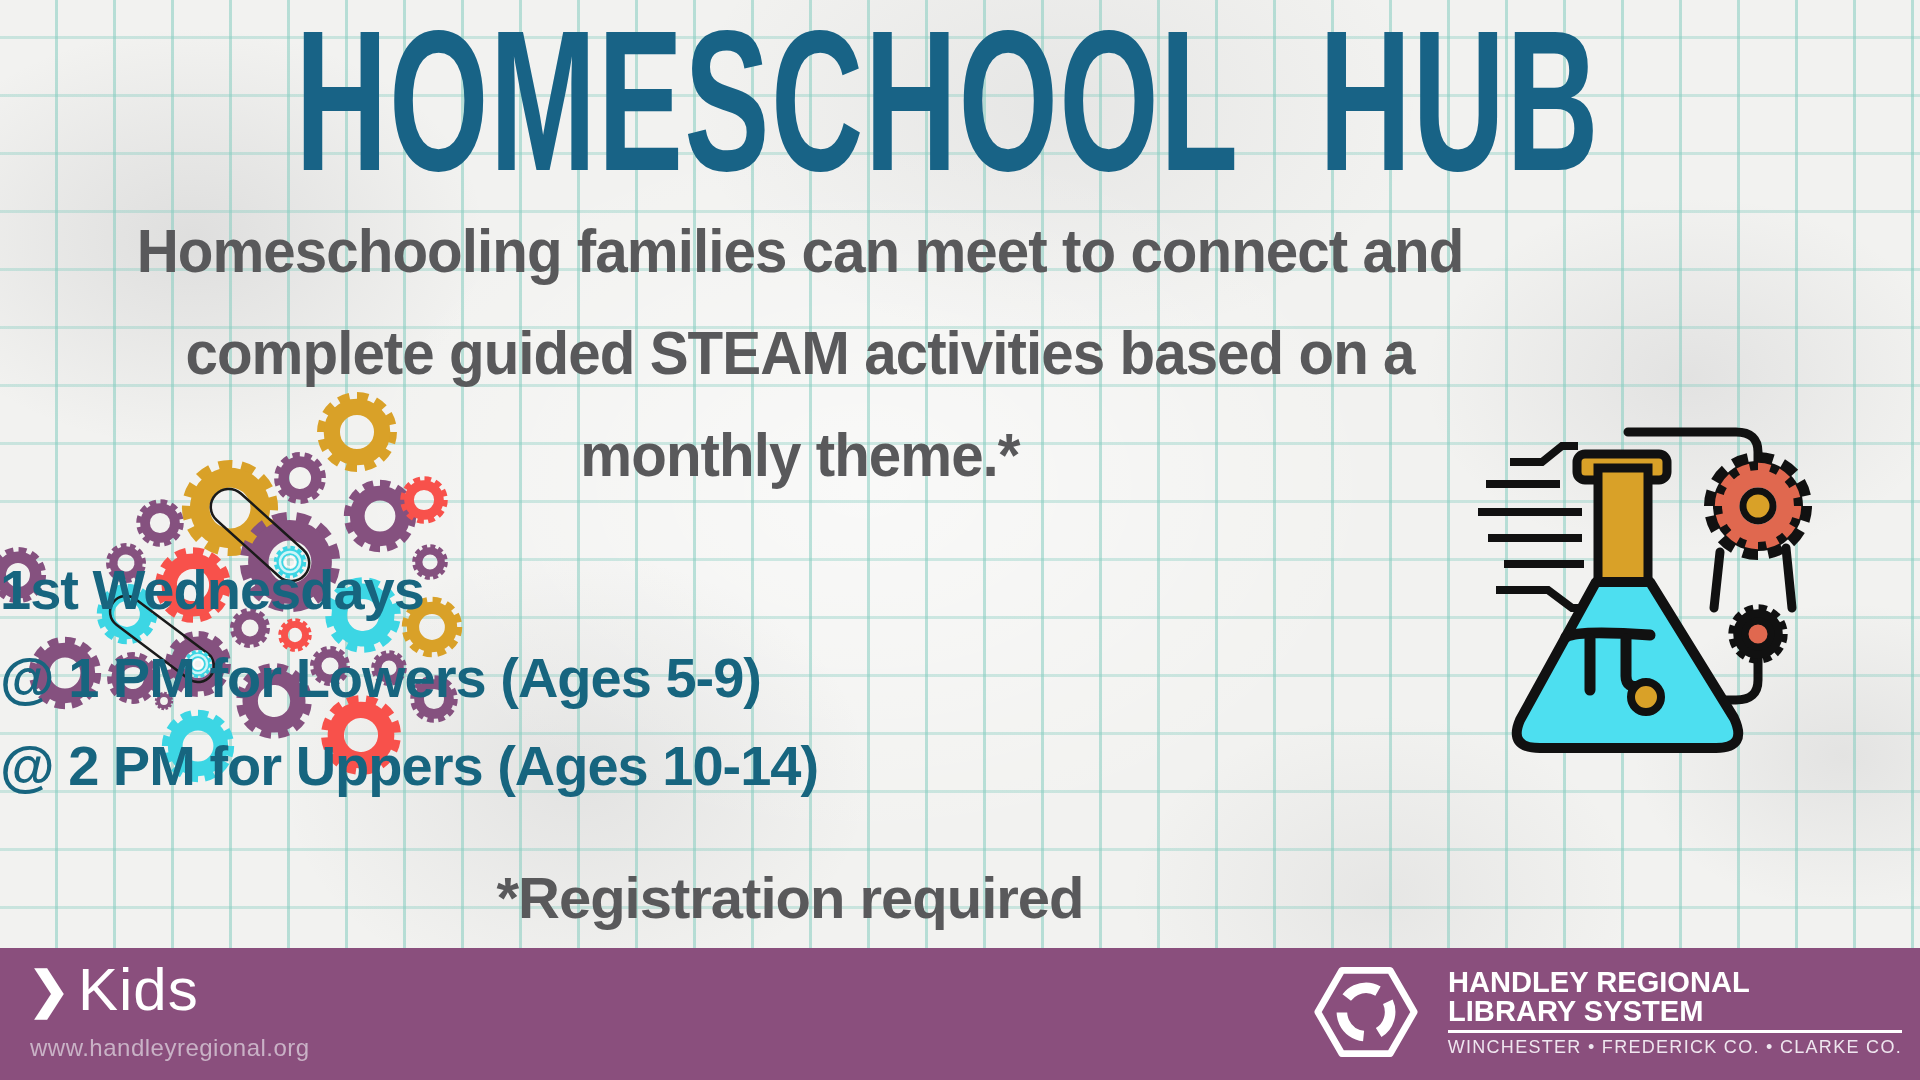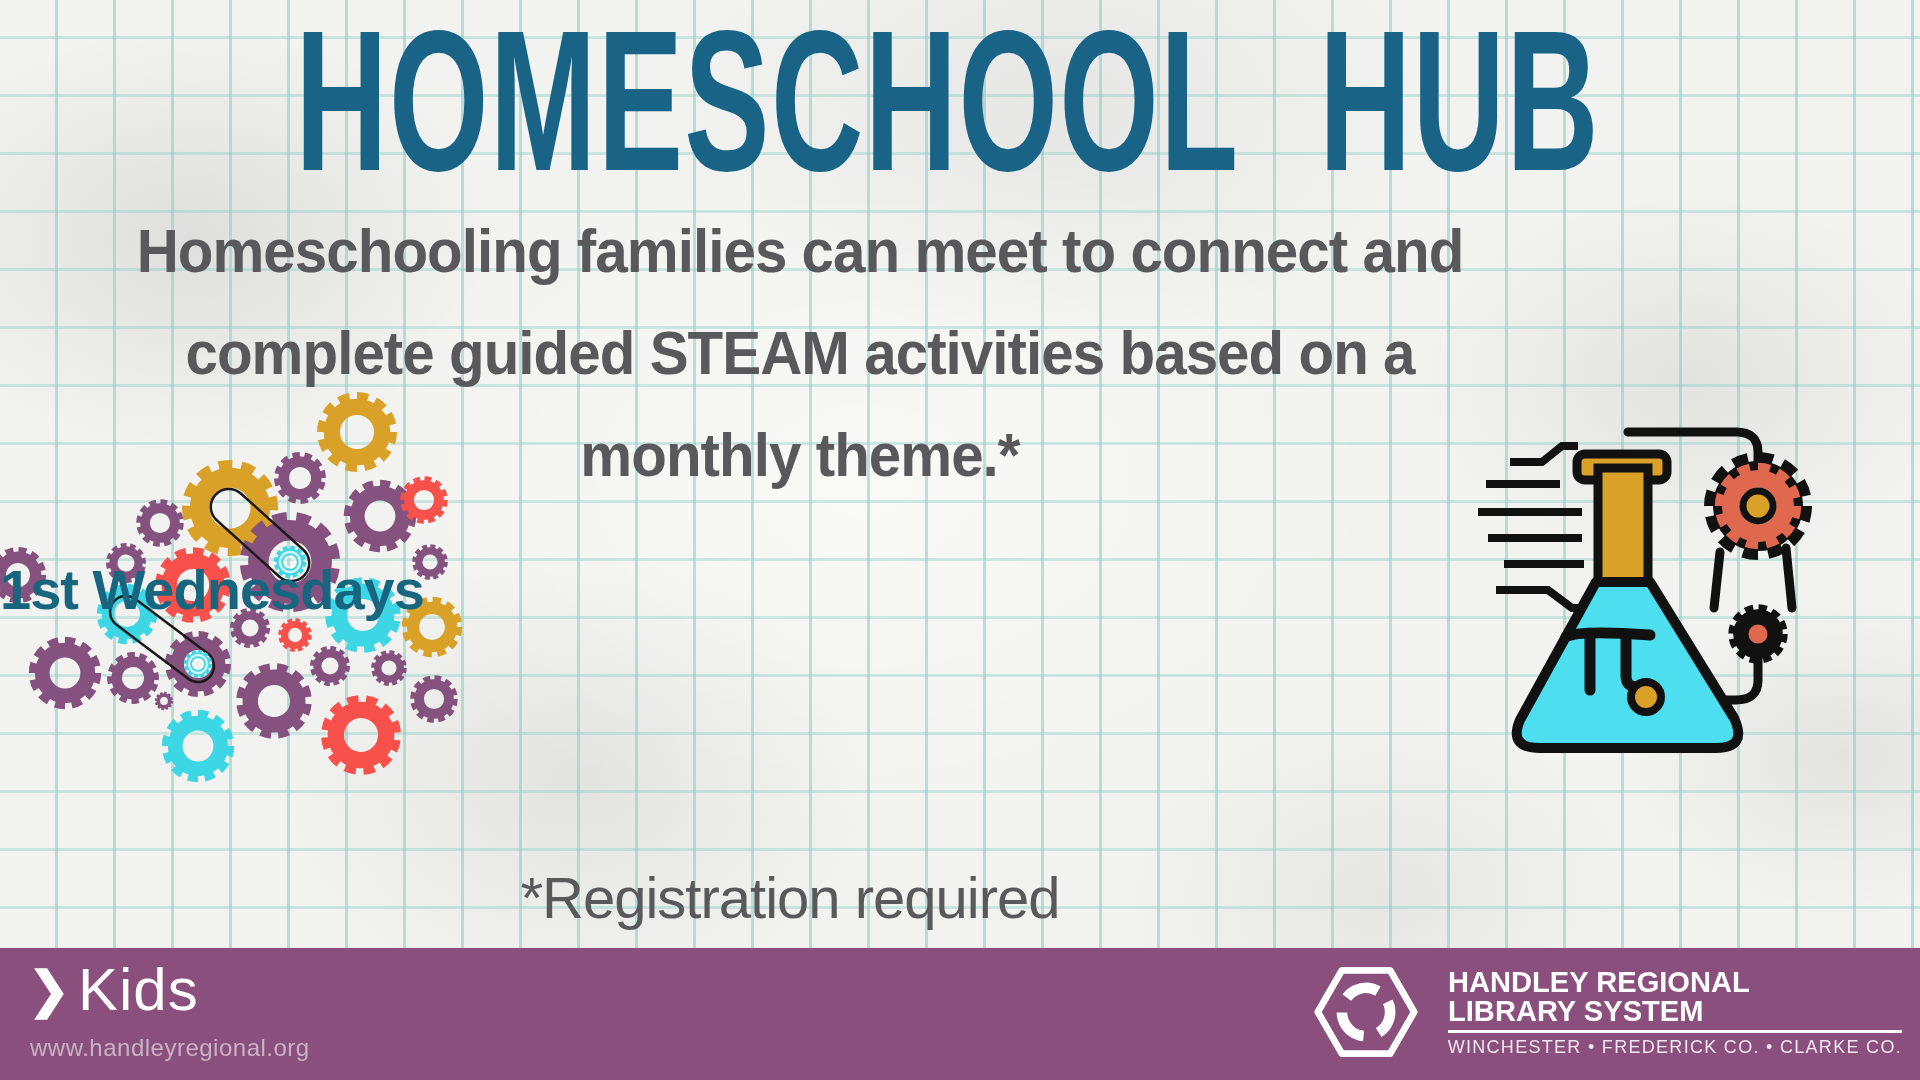--- a/index.html
+++ b/index.html
@@ -29,21 +29,21 @@
     font-size:62px; line-height:102px; font-weight:700; color:#59595b;
     letter-spacing:-1px; transform:scaleX(.94); transform-origin:50% 0;
   }
   .schedule{
     position:absolute; top:546px; left:0; width:1600px; text-align:left;
     font-size:56px; line-height:88px; font-weight:700; color:#17657f;
     letter-spacing:-1px;
   }
   .registration{
     position:absolute; top:862px; left:0; width:1580px; text-align:center;
-    font-size:58px; line-height:72px; font-weight:400; color:#59595b;
+    font-size:58px; line-height:72px; font-weight:700; color:#59595b;
     letter-spacing:-1px;
   }
   .gears-svg{position:absolute; left:0; top:318px;}
   .flask-svg{position:absolute; left:1478px; top:418px;}
   .footer{
     position:absolute; left:0; top:948px; width:1920px; height:132px;
     background:#8a4f7d; color:#fff;
   }
   .kids-row{position:absolute; left:28px; top:10px; display:flex; align-items:center;}
   .kids-chevron{font-size:50px; font-weight:700; margin-right:8px; line-height:60px;}
@@ -116,20 +116,22 @@
       <g transform="translate(198 664)">
         <use href="#gear-shape" transform="scale(0.26)" color="#3CD6E4"></use>
         <circle r="9" fill="none" stroke="rgba(255,255,255,.75)" stroke-width="2.5"></circle>
         <circle r="4.5" fill="none" stroke="rgba(255,255,255,.75)" stroke-width="2"></circle>
       </g>
     </g>
   </svg>
 
   <div class="schedule">
     <div>1st Wednesdays</div>
+    <div>@ 1 PM for Lowers (Ages 5-9)</div>
+    <div>@ 2 PM for Uppers (Ages 10-14)</div>
   </div>
 
   <svg class="flask-svg" width="440" height="360" viewBox="0 0 440 360" xmlns="http://www.w3.org/2000/svg">
     <g stroke="#111" stroke-width="8" fill="none" stroke-linecap="square">
       <path d="M36 44 H64 L84 28 H96"></path>
       <path d="M12 66 H78"></path>
       <path d="M2 94 H100"></path>
       <path d="M14 120 H100"></path>
       <path d="M30 146 H102"></path>
       <path d="M22 172 H70 L94 190 H106"></path>

